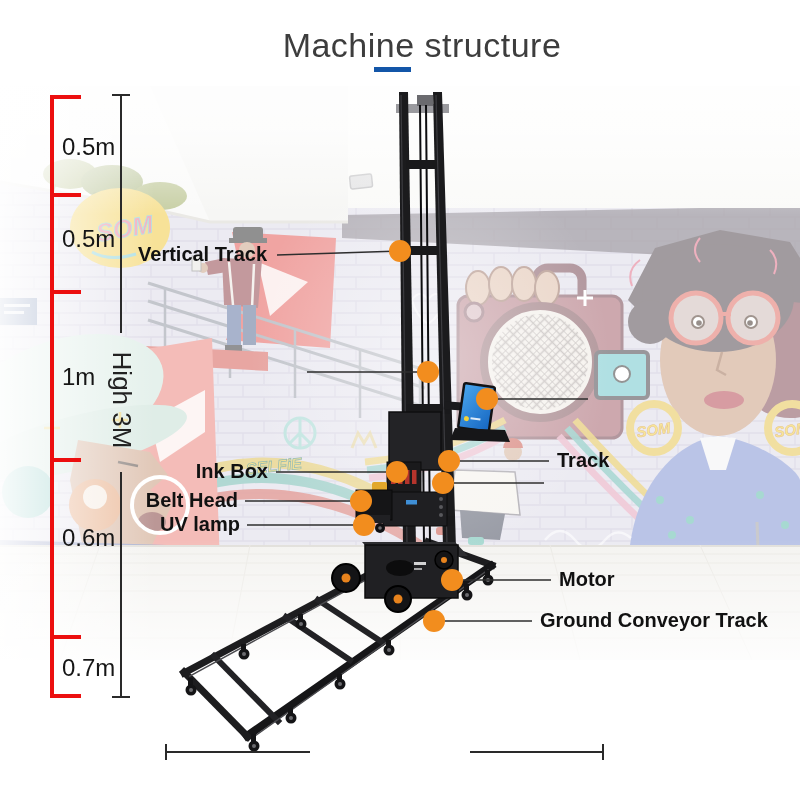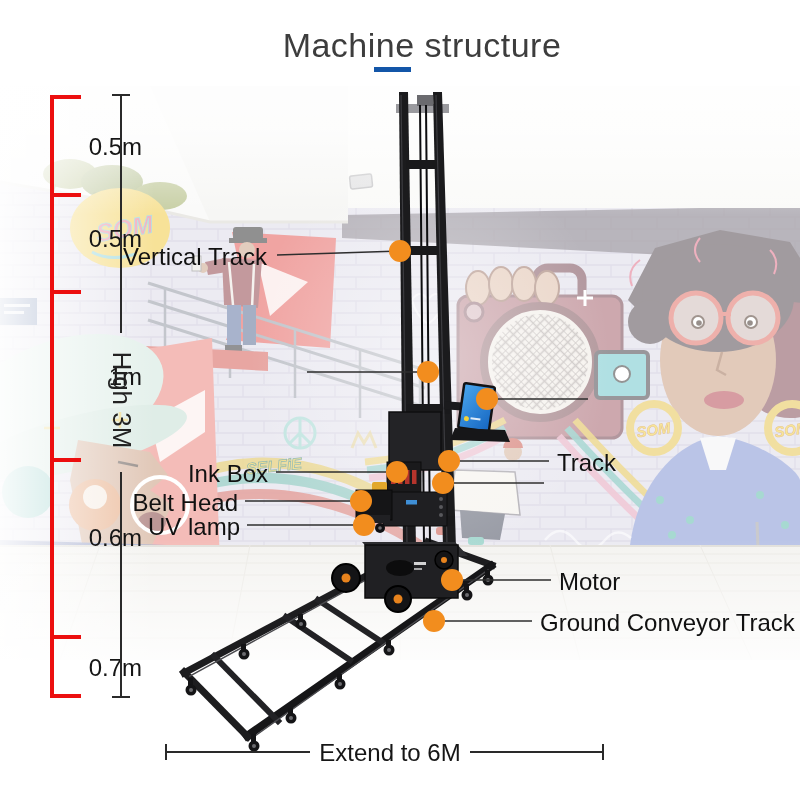--- a/index.html
+++ b/index.html
@@ -9,28 +9,28 @@
   .mural{z-index:1;}
   .machine{z-index:2;}
   
   .title{position:absolute;left:22px;top:26px;width:800px;text-align:center;
          font-size:34px;color:#3d3d3d;letter-spacing:.5px;z-index:3;}
   .title-underline{position:absolute;left:374px;top:67px;width:37px;height:5px;
          background:var(--accent_blue,#1356A8);z-index:3;}
   
   .rline{position:absolute;left:50px;top:95px;width:4px;height:603px;background:var(--ruler_red,#EC0F0F);z-index:3;}
   .rtick{position:absolute;left:50px;width:31px;height:4px;background:var(--ruler_red,#EC0F0F);z-index:3;}
-  .rlabel{position:absolute;left:62px;width:80px;font-size:24px;color:#161616;z-index:3;text-align:right;}
+  .rlabel{position:absolute;left:62px;width:80px;font-size:24px;color:#161616;z-index:3;}
   
   .hseg{position:absolute;left:120px;width:2px;background:#2a2a2a;z-index:3;}
   .hcap{position:absolute;left:112px;width:18px;height:2px;background:#2a2a2a;z-index:3;}
   .hlabel{position:absolute;left:52px;top:385px;width:140px;height:30px;text-align:center;
           font-size:26px;color:#222;transform:rotate(90deg);z-index:3;}
   
-  .pl{position:absolute;font-size:24px;color:#111;white-space:nowrap;z-index:3;}
+  .pl{position:absolute;font-size:20px;color:#111;white-space:nowrap;z-index:3;font-weight:bold;}
   .pl.r{text-align:right;}
   
   .bseg{position:absolute;top:751px;height:2px;background:#2a2a2a;z-index:3;}
   .bcap{position:absolute;top:744px;width:2px;height:16px;background:#2a2a2a;z-index:3;}
   .blabel{position:absolute;left:280px;top:739px;width:220px;text-align:center;font-size:24px;color:#161616;z-index:3;}
   
   .marker{fill:var(--marker_orange,#F28D1E);}
   .leader{stroke:#2e2e2e;stroke-width:1.4;}
 </style>
 </head>
@@ -439,17 +439,16 @@
   <div class="pl r" style="right:533px;top:243px">Vertical Track</div>
   <div class="pl r" style="right:532px;top:460px">Ink Box</div>
   <div class="pl" style="left:557px;top:449px">Track</div>
   <div class="pl r" style="right:562px;top:489px">Belt Head</div>
   <div class="pl r" style="right:560px;top:513px">UV lamp</div>
   <div class="pl" style="left:559px;top:568px">Motor</div>
   <div class="pl" style="left:540px;top:609px">Ground Conveyor Track</div>
 
   <div class="bcap" style="left:165px"></div>
   <div class="bseg" style="left:166px;width:144px"></div>
-  <div class="blabel">Extend to 6M</div>
   <div class="bseg" style="left:470px;width:132px"></div>
   <div class="bcap" style="left:602px"></div>
 
 </div>
 
 </body></html>

